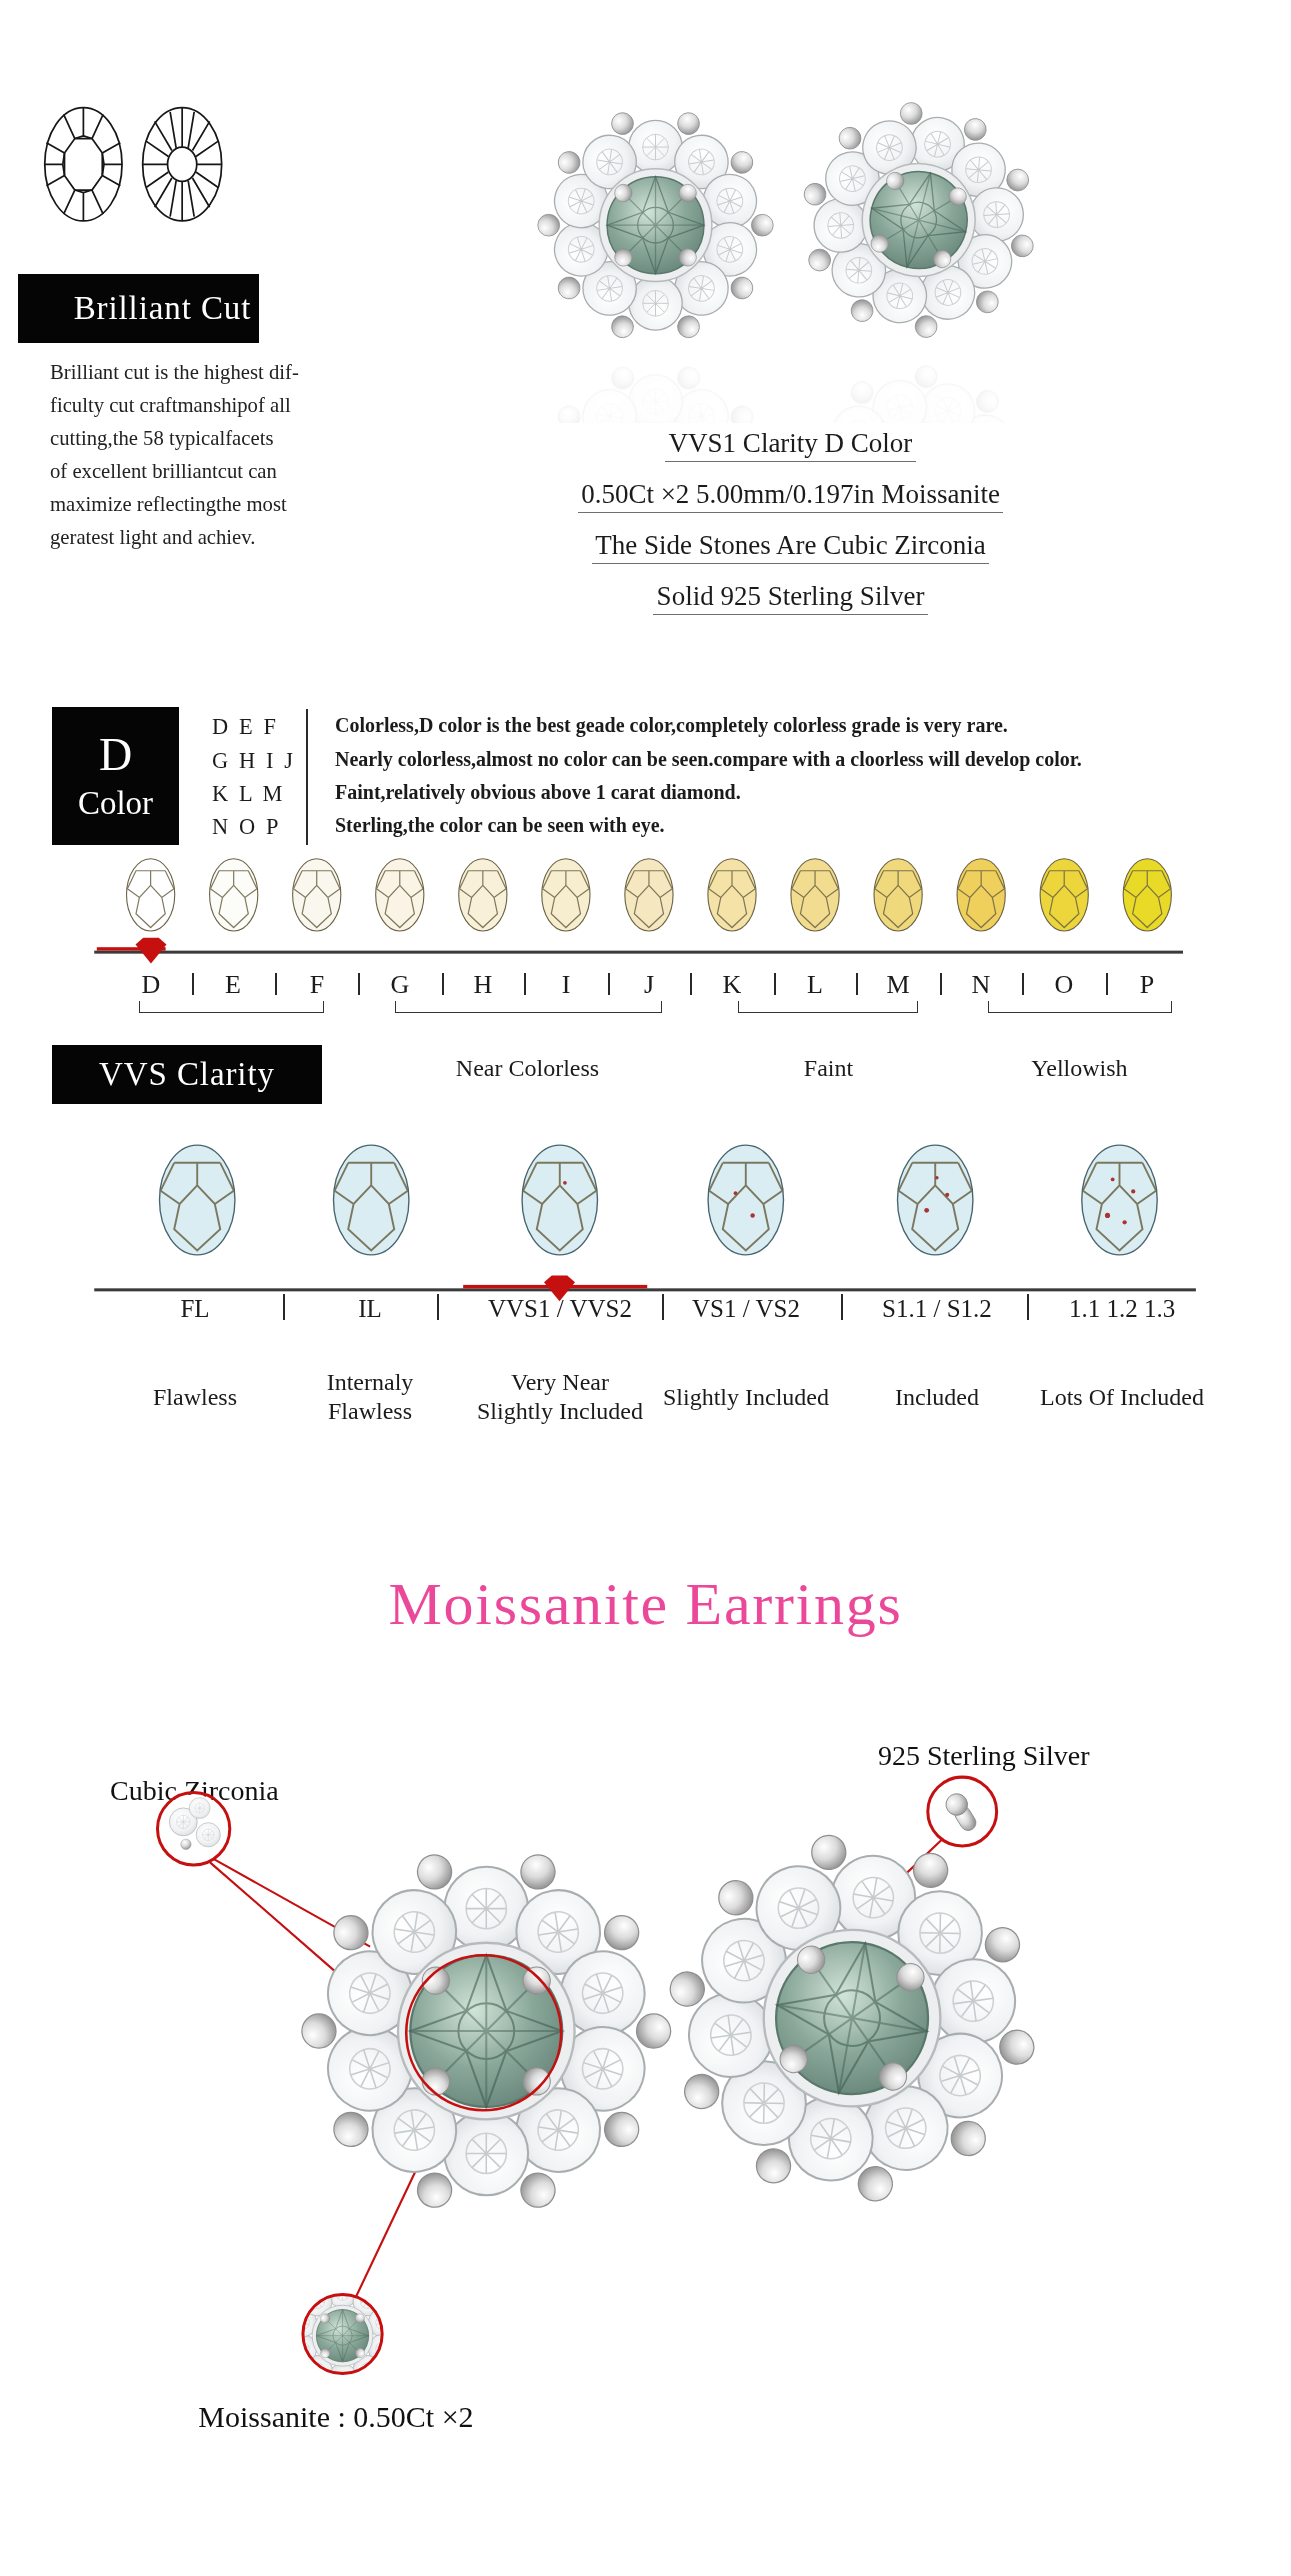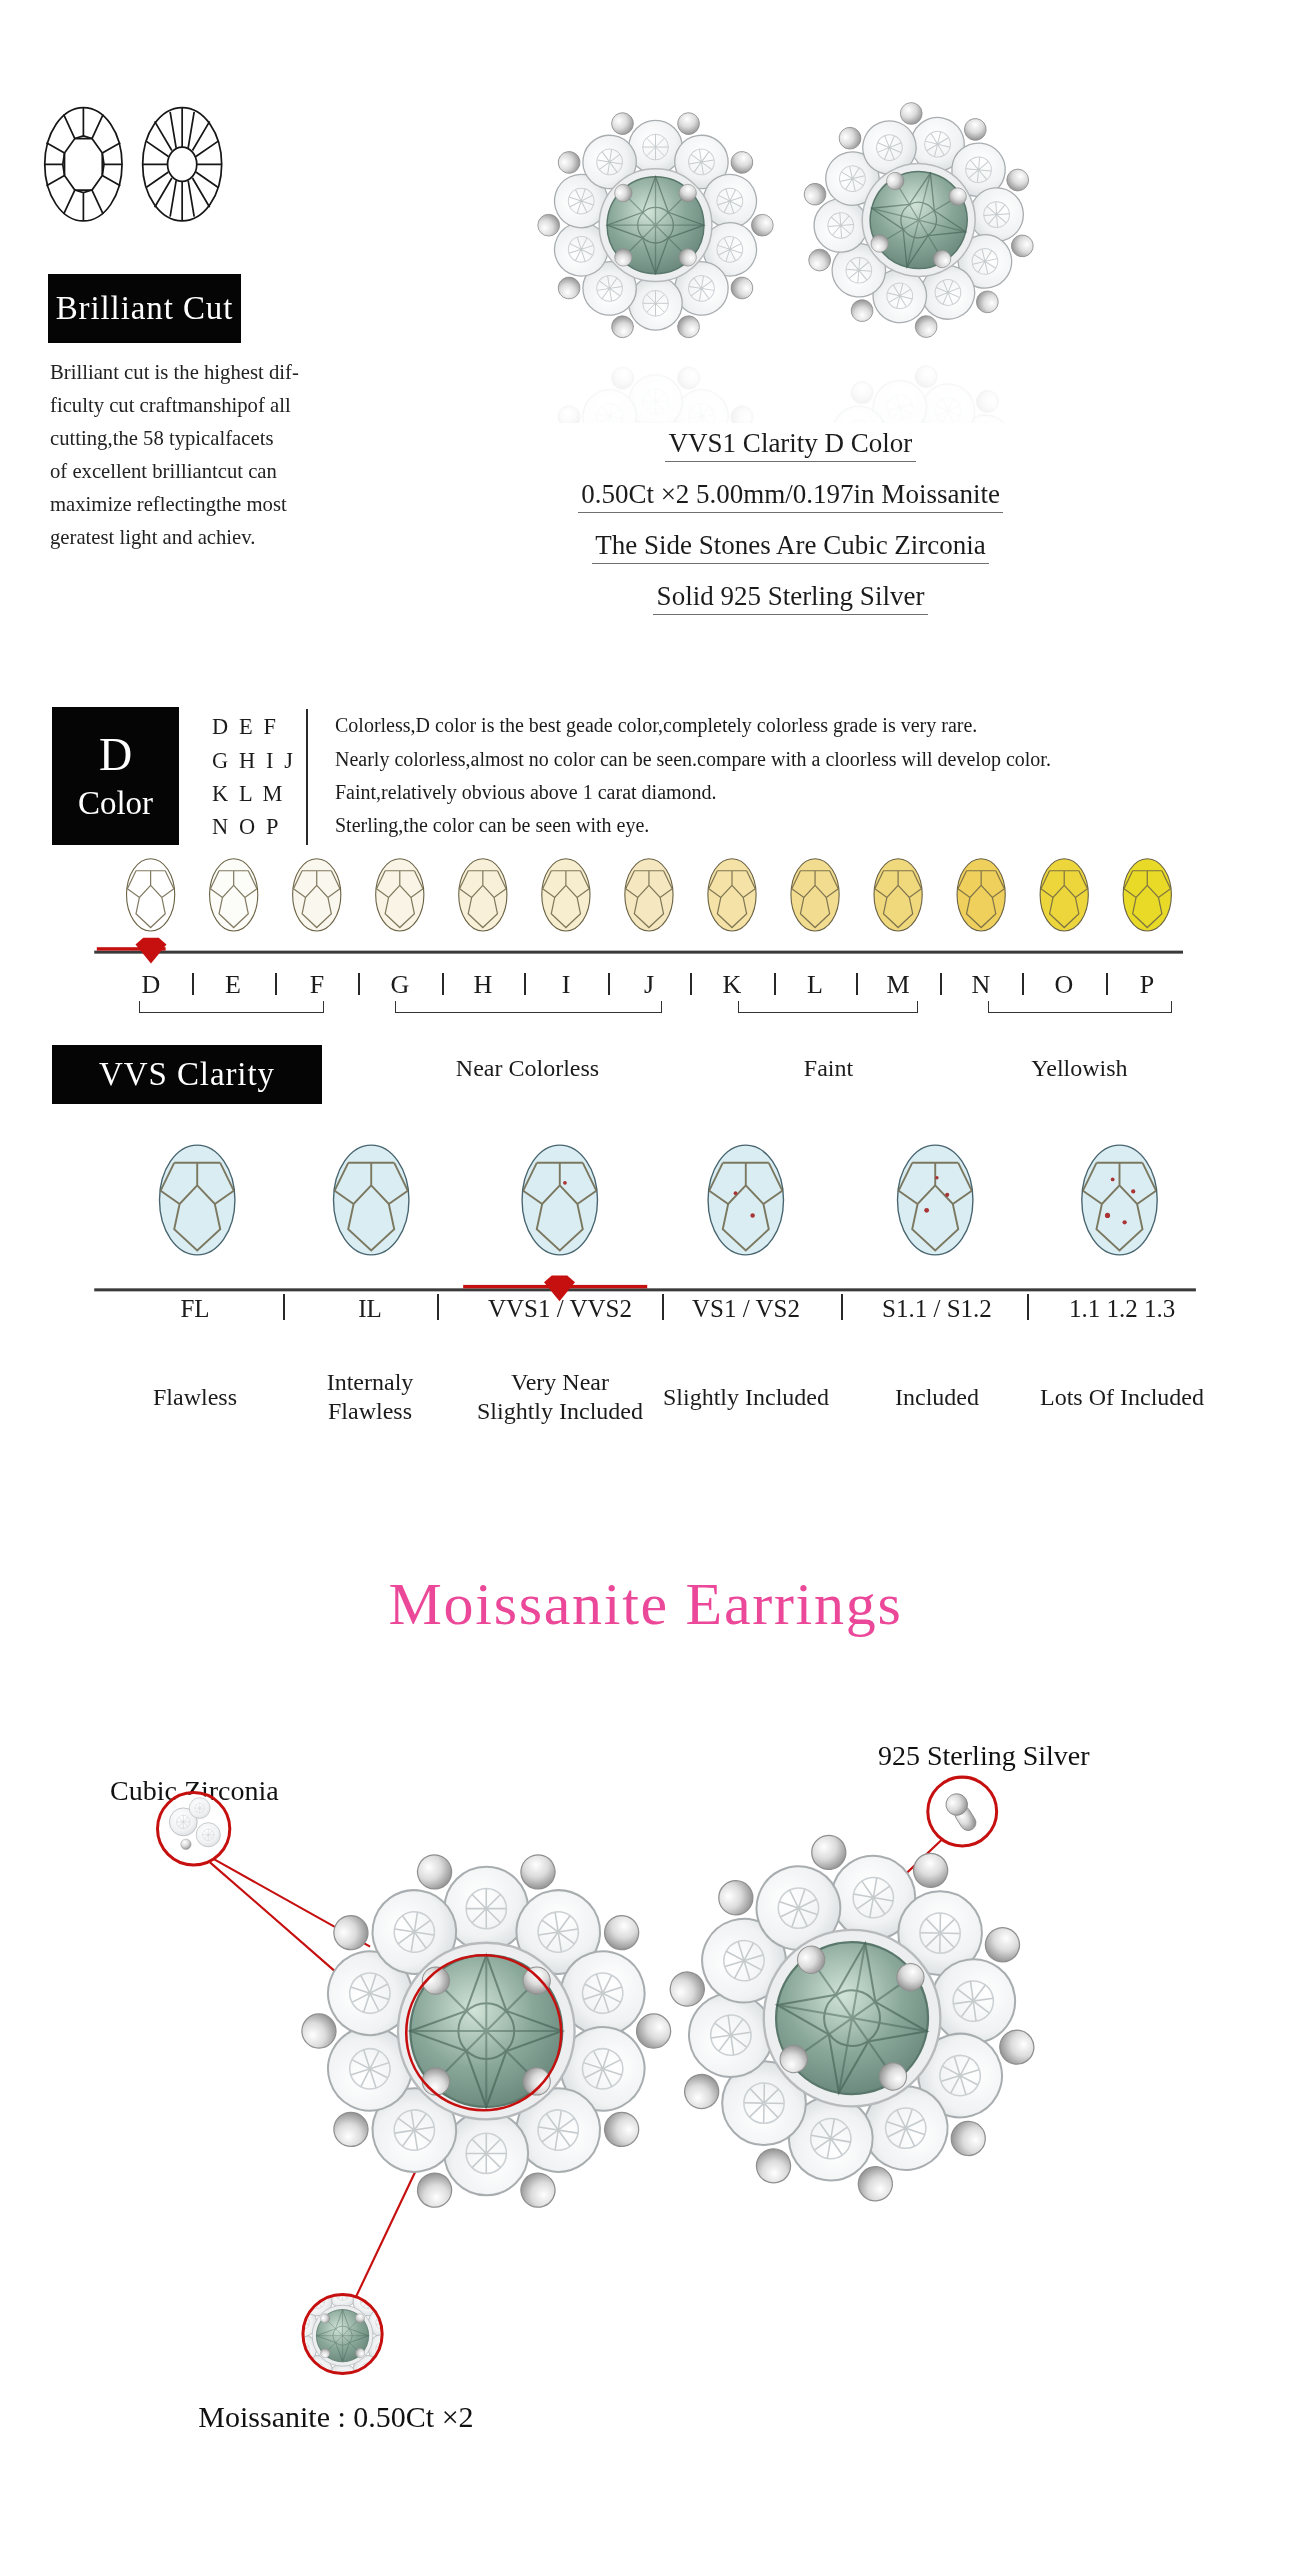--- a/index.html
+++ b/index.html
@@ -10,29 +10,29 @@
   .prewrap{white-space:pre-line;}
   .cut-desc{left:50px;top:356px;width:310px;font-size:20.7px;line-height:33px;color:#222;}
   .spec-wrap{left:446px;top:428px;width:689px;text-align:center;}
   .spec-line{height:51px;font-size:27px;}
   .spec-line span{border-bottom:1.7px solid #6f6f6f;padding:0 3.4px 3.4px 3.4px;}
   .dc-box{left:52px;top:707px;width:127px;height:138px;flex-direction:column;gap:8.6px;}
   .dc-box .d{font-size:46px;line-height:46px;}
   .dc-box .c{font-size:33px;line-height:33px;}
   .dc-row{position:absolute;left:212px;height:34px;display:flex;align-items:flex-start;}
   .dc-grades{width:89px;font-size:22.4px;letter-spacing:2.6px;}
-  .dc-desc{padding-left:34px;font-size:20px;white-space:nowrap;}
+  .dc-desc{padding-left:34px;font-size:20px;white-space:nowrap;font-weight:bold;}
   .dc-divider{left:306px;top:709px;width:1.7px;height:136px;background:#2a2a2a;}
   .scale-letter{position:absolute;top:970px;width:52px;text-align:center;font-size:26px;}
   .pipe{position:absolute;width:1.7px;background:#282828;}
   .bracket{position:absolute;top:1001px;height:11.2px;border-left:1.7px solid #333;
            border-right:1.7px solid #333;border-bottom:1.7px solid #333;}
   .group-label{position:absolute;top:1029px;width:207px;text-align:center;font-size:24px;margin-top:26px;}
   .vvs-box{left:52px;top:1045px;width:270px;height:59px;font-size:33px;letter-spacing:0.9px;}
-  .bc-box{left:48px;top:274px;width:193px;height:69px;font-size:33px;letter-spacing:0.9px;}
+  .bc-box{left:18px;top:274px;width:193px;height:69px;font-size:33px;letter-spacing:0.9px;padding-left:48px;}
   .cl-grade{position:absolute;top:1295px;width:224px;text-align:center;font-size:25px;}
   .cl-desc{position:absolute;top:1365px;width:224px;height:64px;display:flex;align-items:center;
            justify-content:center;text-align:center;font-size:24px;line-height:29px;}
   .main-title{left:0;top:1570px;width:1291px;text-align:center;font-size:60px;letter-spacing:1.7px;color:#ec4899;}
   .callout{font-size:28px;color:#111;}
   .moiss-line{left:164px;top:2400px;width:344px;text-align:center;font-size:30px;color:#111;}
 </style>
 </head>
 <body>
 

